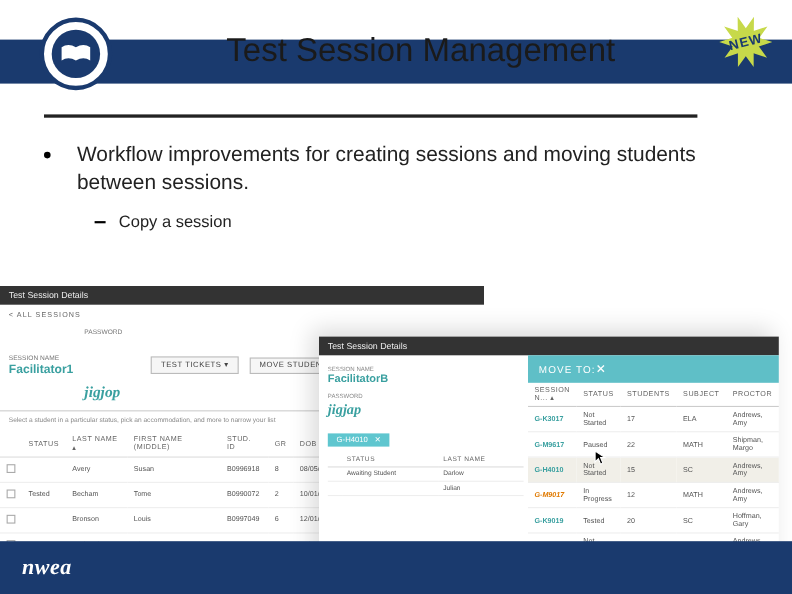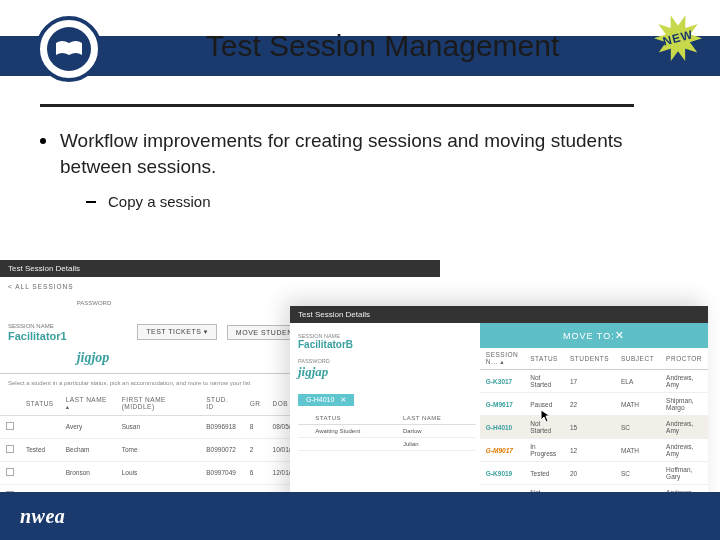--- a/index.html
+++ b/index.html
@@ -13,21 +13,21 @@
   .hdr-logo .plate { width: 44px; height: 44px; border-radius:50%; background:#1a3a6e; display:flex; align-items:center; justify-content:center; }
   .hdr-logo svg { width: 30px; height: 20px; }
   .new-badge { position:absolute; right:18px; top:14px; width:48px; height:48px; }
   .new-badge .star { position:absolute; inset:0; background:#c7d94a; clip-path: polygon(50% 0,61% 35%,98% 35%,68% 57%,79% 91%,50% 70%,21% 91%,32% 57%,2% 35%,39% 35%); transform:rotate(18deg);}
   .new-badge .star2 { position:absolute; inset:0; background:#c7d94a; clip-path: polygon(50% 0,61% 35%,98% 35%,68% 57%,79% 91%,50% 70%,21% 91%,32% 57%,2% 35%,39% 35%); transform:rotate(-18deg);}
   .new-badge span { position:absolute; inset:0; display:flex; align-items:center; justify-content:center; font:700 12px Arial; color:#1a3a6e; transform:rotate(-14deg); letter-spacing:1px;}
   .hdr-rule { position:absolute; left:40px; right:86px; top:104px; height:3px; background:#222; }
 
   
   .body { position:absolute; left:40px; right:40px; top:128px; font-size:19px; color:#222; }
-  .b1 { display:flex; gap:14px; line-height:1.35; }
+  .b1 { display:flex; gap:24px; line-height:1.35; }
   .b1 .dot { width:6px; height:6px; background:#000; border-radius:50%; margin-top:10px; flex:0 0 6px;}
   .sub { margin:14px 0 0 46px; font-size:15px; display:flex; gap:12px; align-items:center; }
   .sub .dash { width:10px; height:2px; background:#000; }
 
   
   .shot1 { position:absolute; left:0; top:260px; width:440px; background:#fff; font-size:7px; color:#555; }
   .shot1 .bar { background:#333; color:#eee; padding:4px 8px; font-size:8px;}
   .shot1 .crumb { padding:6px 8px; color:#666; letter-spacing:1px; font-size:6.5px;}
   .shot1 .session { padding:4px 8px 8px; display:flex; align-items:center; gap:10px; border-bottom:1px solid #ccc;}
   .shot1 .slabel { color:#777; font-size:6px; line-height:1.1;}
@@ -49,21 +49,21 @@
   .shot2 .left{ width:190px; padding:6px 4px 6px 8px;}
   .shot2 .right{ flex:1; position:relative;}
   .shot2 .sess{ margin:4px 0 8px;}
   .shot2 .sess .nm{ color:#3aa0a0; font-size:10px; font-weight:600;}
   .shot2 .sess .pw{ color:#3aa0a0; font:italic 600 13px Georgia,serif;}
   .shot2 .pill{ display:inline-block; background:#5fc6cf; color:#fff; padding:2px 8px; font-size:7px; margin:6px 0;}
   .shot2 .pill .x{ margin-left:6px;}
   .shot2 .tbl2{ width:100%; border-collapse:collapse; font-size:6px;}
   .shot2 .tbl2 th{ text-align:left; color:#666; padding:3px 4px; border-bottom:1px solid #ddd; font-weight:400; letter-spacing:.5px;}
   .shot2 .tbl2 td{ padding:3px 4px; border-bottom:1px solid #eee;}
-  .shot2 .mhdr{ background:#5fbfc7; color:#fff; padding:6px 10px; font-size:9px; letter-spacing:1px; display:flex; justify-content:center; align-items:center;}
+  .shot2 .mhdr{ background:#5fbfc7; color:#fff; padding:6px 10px; font-size:9px; letter-spacing:1px; display:flex; justify-content:flex-start; align-items:center;}
   .shot2 .mhdr .x{ font-size:11px;}
   .shot2 .mt{ width:100%; border-collapse:collapse; font-size:6.5px;}
   .shot2 .mt th{ text-align:left; color:#666; padding:3px 6px; border-bottom:1px solid #ccc; font-weight:400; letter-spacing:.5px;}
   .shot2 .mt td{ padding:4px 6px; border-bottom:1px solid #eee;}
   .shot2 .mt .sn{ color:#3aa0a0; font-weight:600;}
   .shot2 .mt .hot .sn{ color:#e07a00; font-style:italic;}
   .shot2 .mt .hi{ background:#f1efe8;}
   .shot2 .cursor{ position:absolute; left:60px; top:86px; width:14px; height:14px;}
   .shot2 .cursor svg{ width:14px; height:14px;}
 

